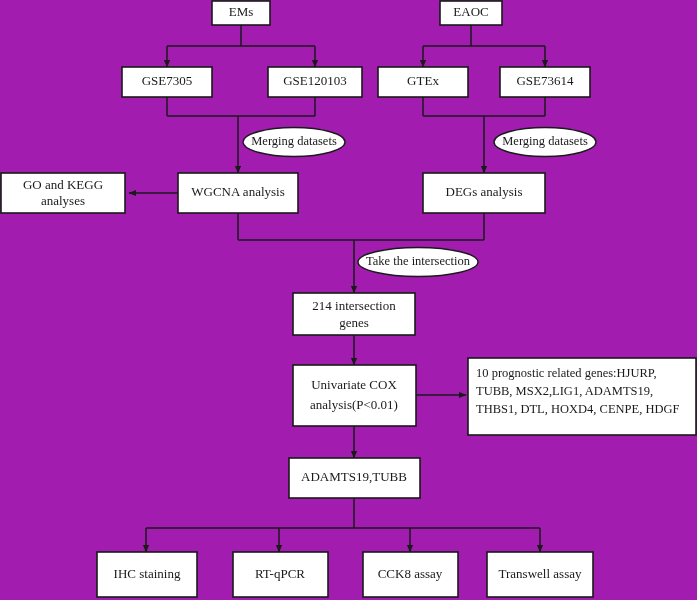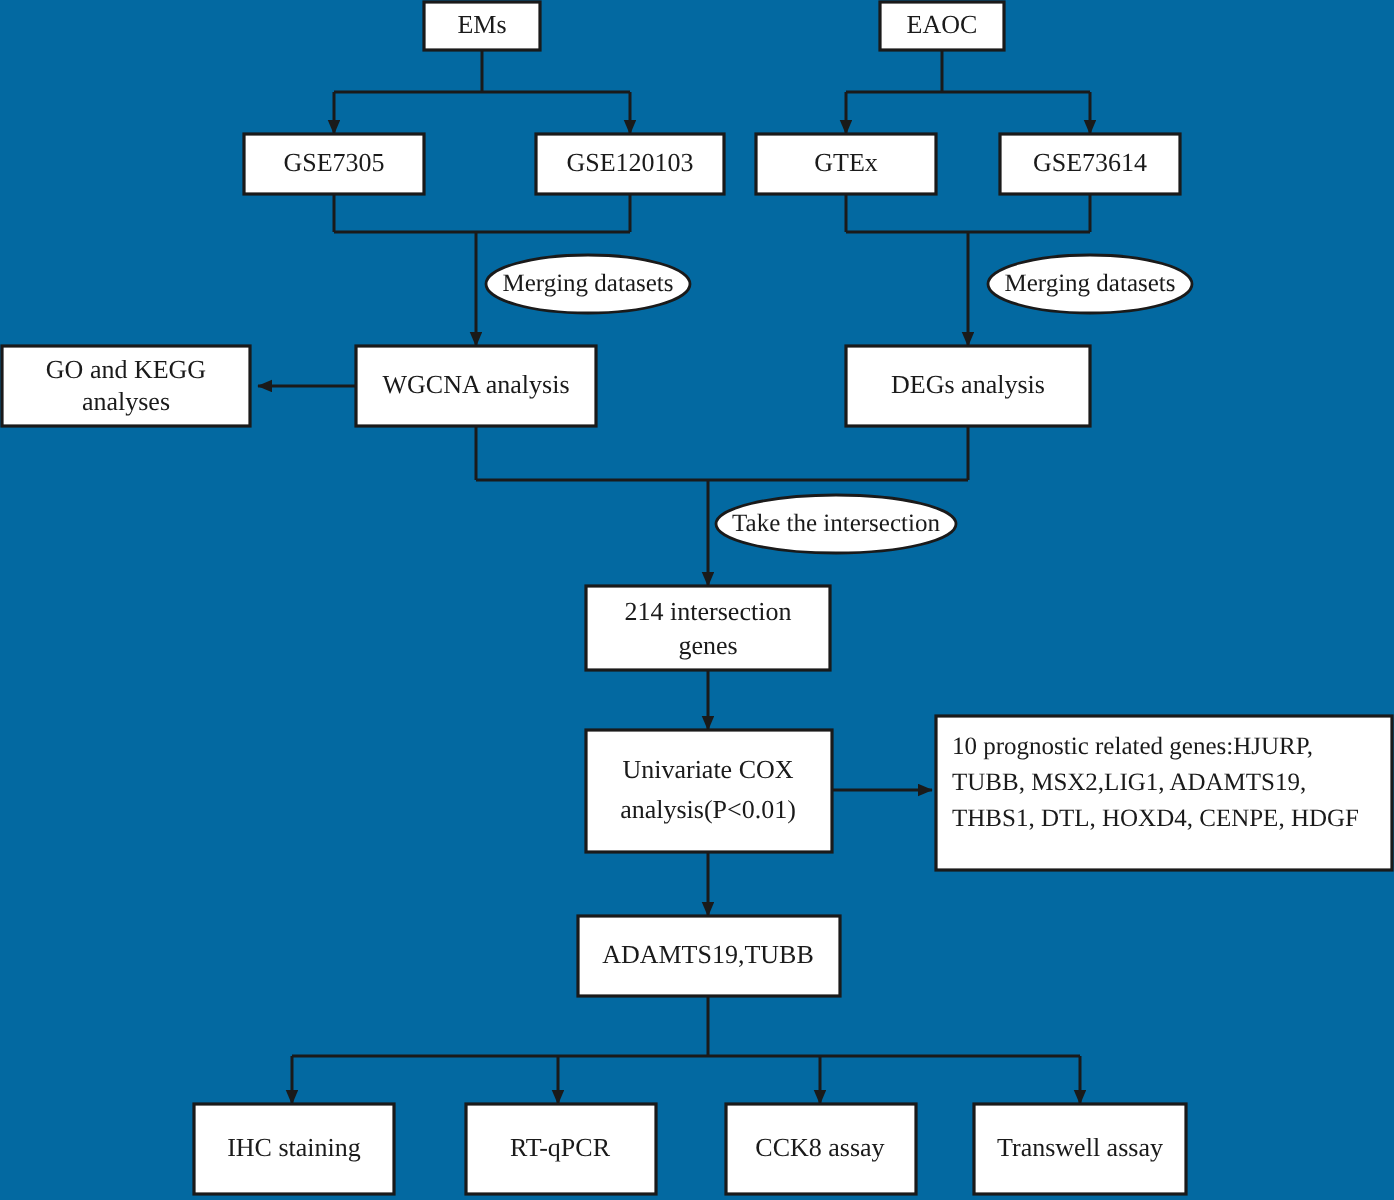--- a/index.html
+++ b/index.html
@@ -4,21 +4,21 @@
 <style>
   html, body {
     margin: 0;
     padding: 0;
     background: #ffffff;
   }
   #flowchart-root {
     position: relative;
     width: 697px;
     height: 600px;
-    background: #0369a1;
+    background: #a21caf;
     font-family: "Liberation Serif", "DejaVu Serif", serif;
     overflow: hidden;
   }
   svg.chart-canvas {
     position: absolute;
     left: 0;
     top: 0;
     width: 697px;
     height: 600px;
   }

